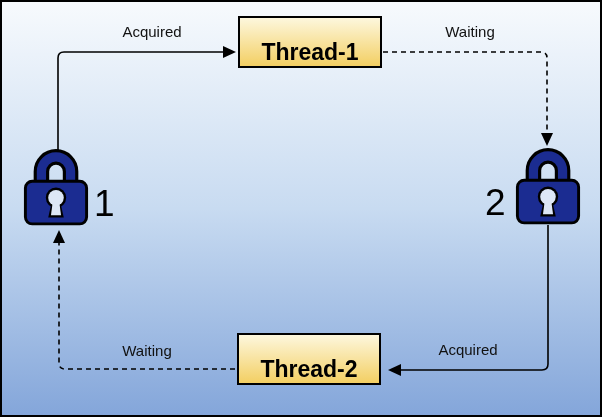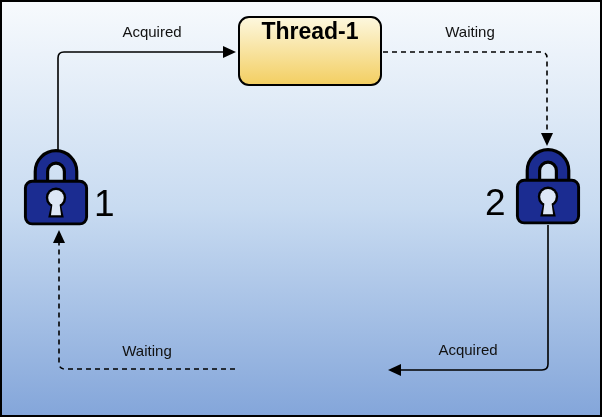--- a/index.html
+++ b/index.html
@@ -34,29 +34,29 @@
   .edge-dashed {
     stroke-dasharray: 5 4;
   }
   .arrow-head {
     fill: var(--line, #000);
     stroke: none;
   }
   .thread-node {
     position: absolute;
     width: 144px;
-    height: 70px;
+    height: 52px;
     box-sizing: border-box;
     border: 2px solid #000;
-    border-radius: 11px;
+    border-radius: 0;
     background: linear-gradient(180deg,
       var(--node-fill-top, #fdf7dd) 0%,
       var(--node-fill-bottom, #f3cf63) 100%);
     display: flex;
-    align-items: flex-start;
+    align-items: flex-end;
     justify-content: center;
     font-weight: bold;
     font-size: 23px;
     color: #000;
   }
   .thread-node.t1 { left: 236px; top: 14px; }
   .thread-node.t2 { left: 235px; top: 331px; }
   .edge-label {
     position: absolute;
     transform: translateX(-50%);
@@ -118,20 +118,23 @@
   </svg>
 
   <div class="edge-label lbl-acquired-top">Acquired</div>
   <div class="edge-label lbl-waiting-top">Waiting</div>
   <div class="edge-label lbl-waiting-bottom">Waiting</div>
   <div class="edge-label lbl-acquired-bottom">Acquired</div>
 
   <div class="thread-node t1">
     <span>Thread-1</span>
   </div>
+  <div class="thread-node t2">
+    <span>Thread-2</span>
+  </div>
 
   <svg class="lock-icon lock-1" viewBox="0 0 70 80" xmlns="http://www.w3.org/2000/svg">
     <path class="lock-shackle-outline" d="M20 38 V24 a15 15 0 0 1 30 0 V38"></path>
     <path class="lock-shackle" d="M20 38 V24 a15 15 0 0 1 30 0 V38"></path>
     <rect class="lock-body" x="3.5" y="34" width="63" height="44" rx="7"></rect>
     <circle class="keyhole-outline" cx="35" cy="51" r="10.5"></circle>
     <polygon class="keyhole-outline" points="30.5,56 27,71.5 43,71.5 39.5,56"></polygon>
     <circle class="keyhole" cx="35" cy="51" r="8"></circle>
     <polygon class="keyhole" points="31.8,54.5 29.8,69 40.2,69 38.2,54.5"></polygon>
   </svg>

